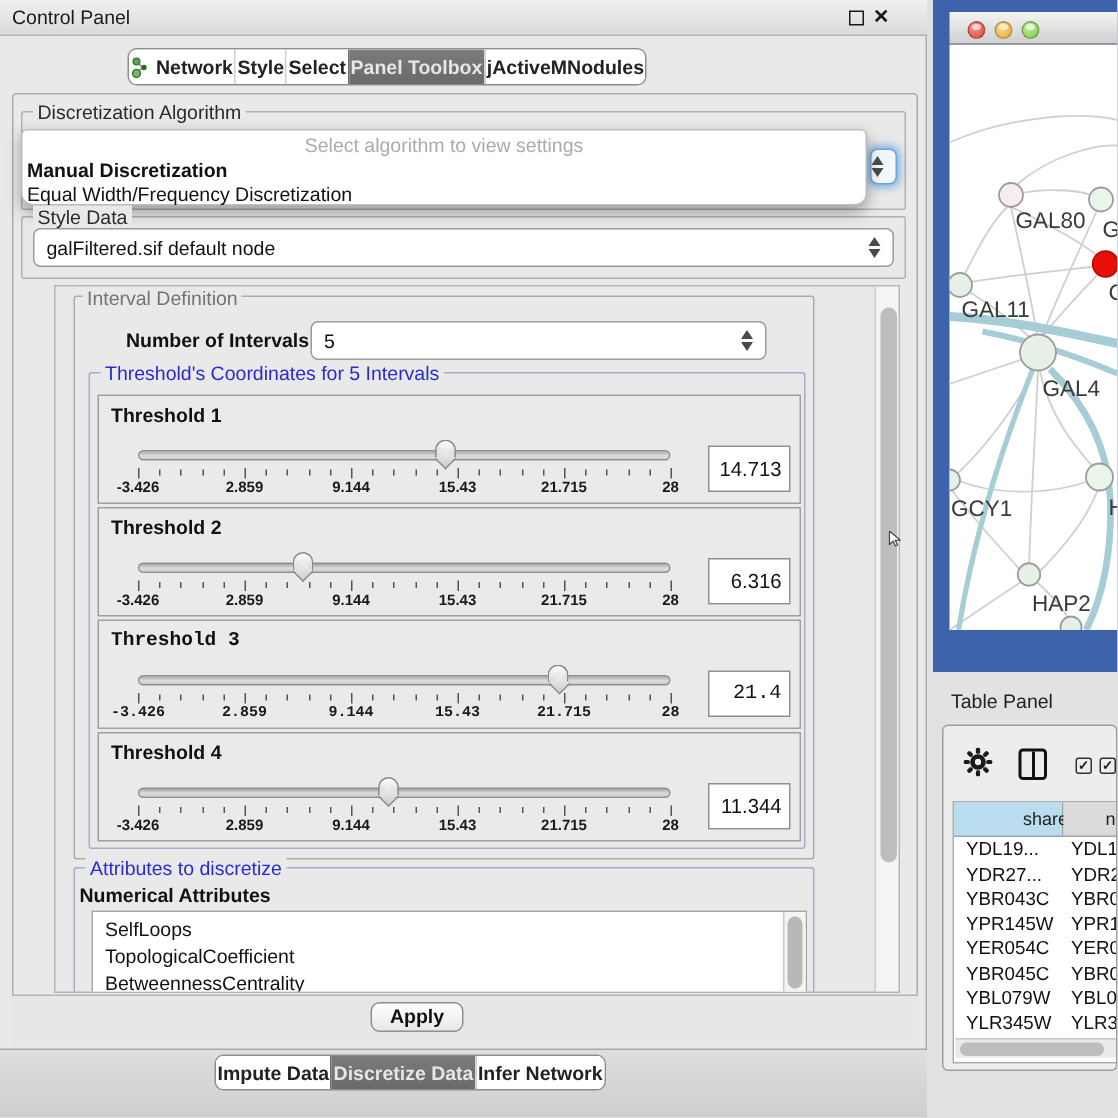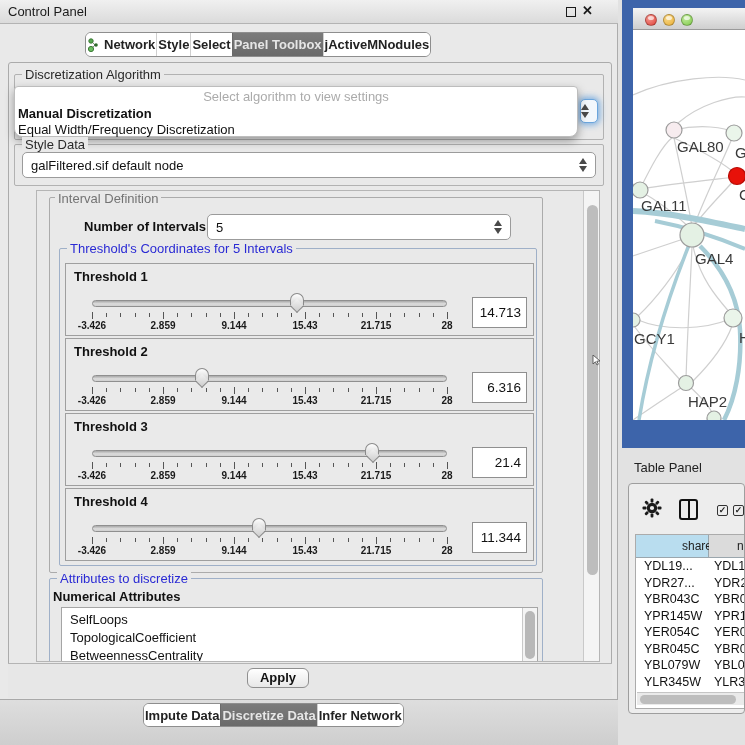--- a/index.html
+++ b/index.html
@@ -286,21 +286,21 @@
             <div class="tick-label" style="left: 0%;">-3.426</div>
             <div class="tick-label" style="left: 20%;">2.859</div>
             <div class="tick-label" style="left: 40%;">9.144</div>
             <div class="tick-label" style="left: 60%;">15.43</div>
             <div class="tick-label" style="left: 80%;">21.715</div>
             <div class="tick-label" style="left: 100%;">28</div>
           </div>
         <div class="thumb" style="left: 129.049px;"></div>
         <div class="th-value">6.316</div>
       </div>
-      <div class="threshold" style="top:222px;">
+      <div class="threshold" style="top:222px;font-family:Liberation Mono, monospace;">
         <div class="th-label">Threshold 3</div>
         <div class="track"></div>
         <div class="ticks">
             <div class="tick major" style="left: 0%;"></div>
             <div class="tick" style="left: 4%;"></div>
             <div class="tick" style="left: 8%;"></div>
             <div class="tick" style="left: 12%;"></div>
             <div class="tick" style="left: 16%;"></div>
             <div class="tick major" style="left: 20%;"></div>
             <div class="tick" style="left: 24%;"></div>

